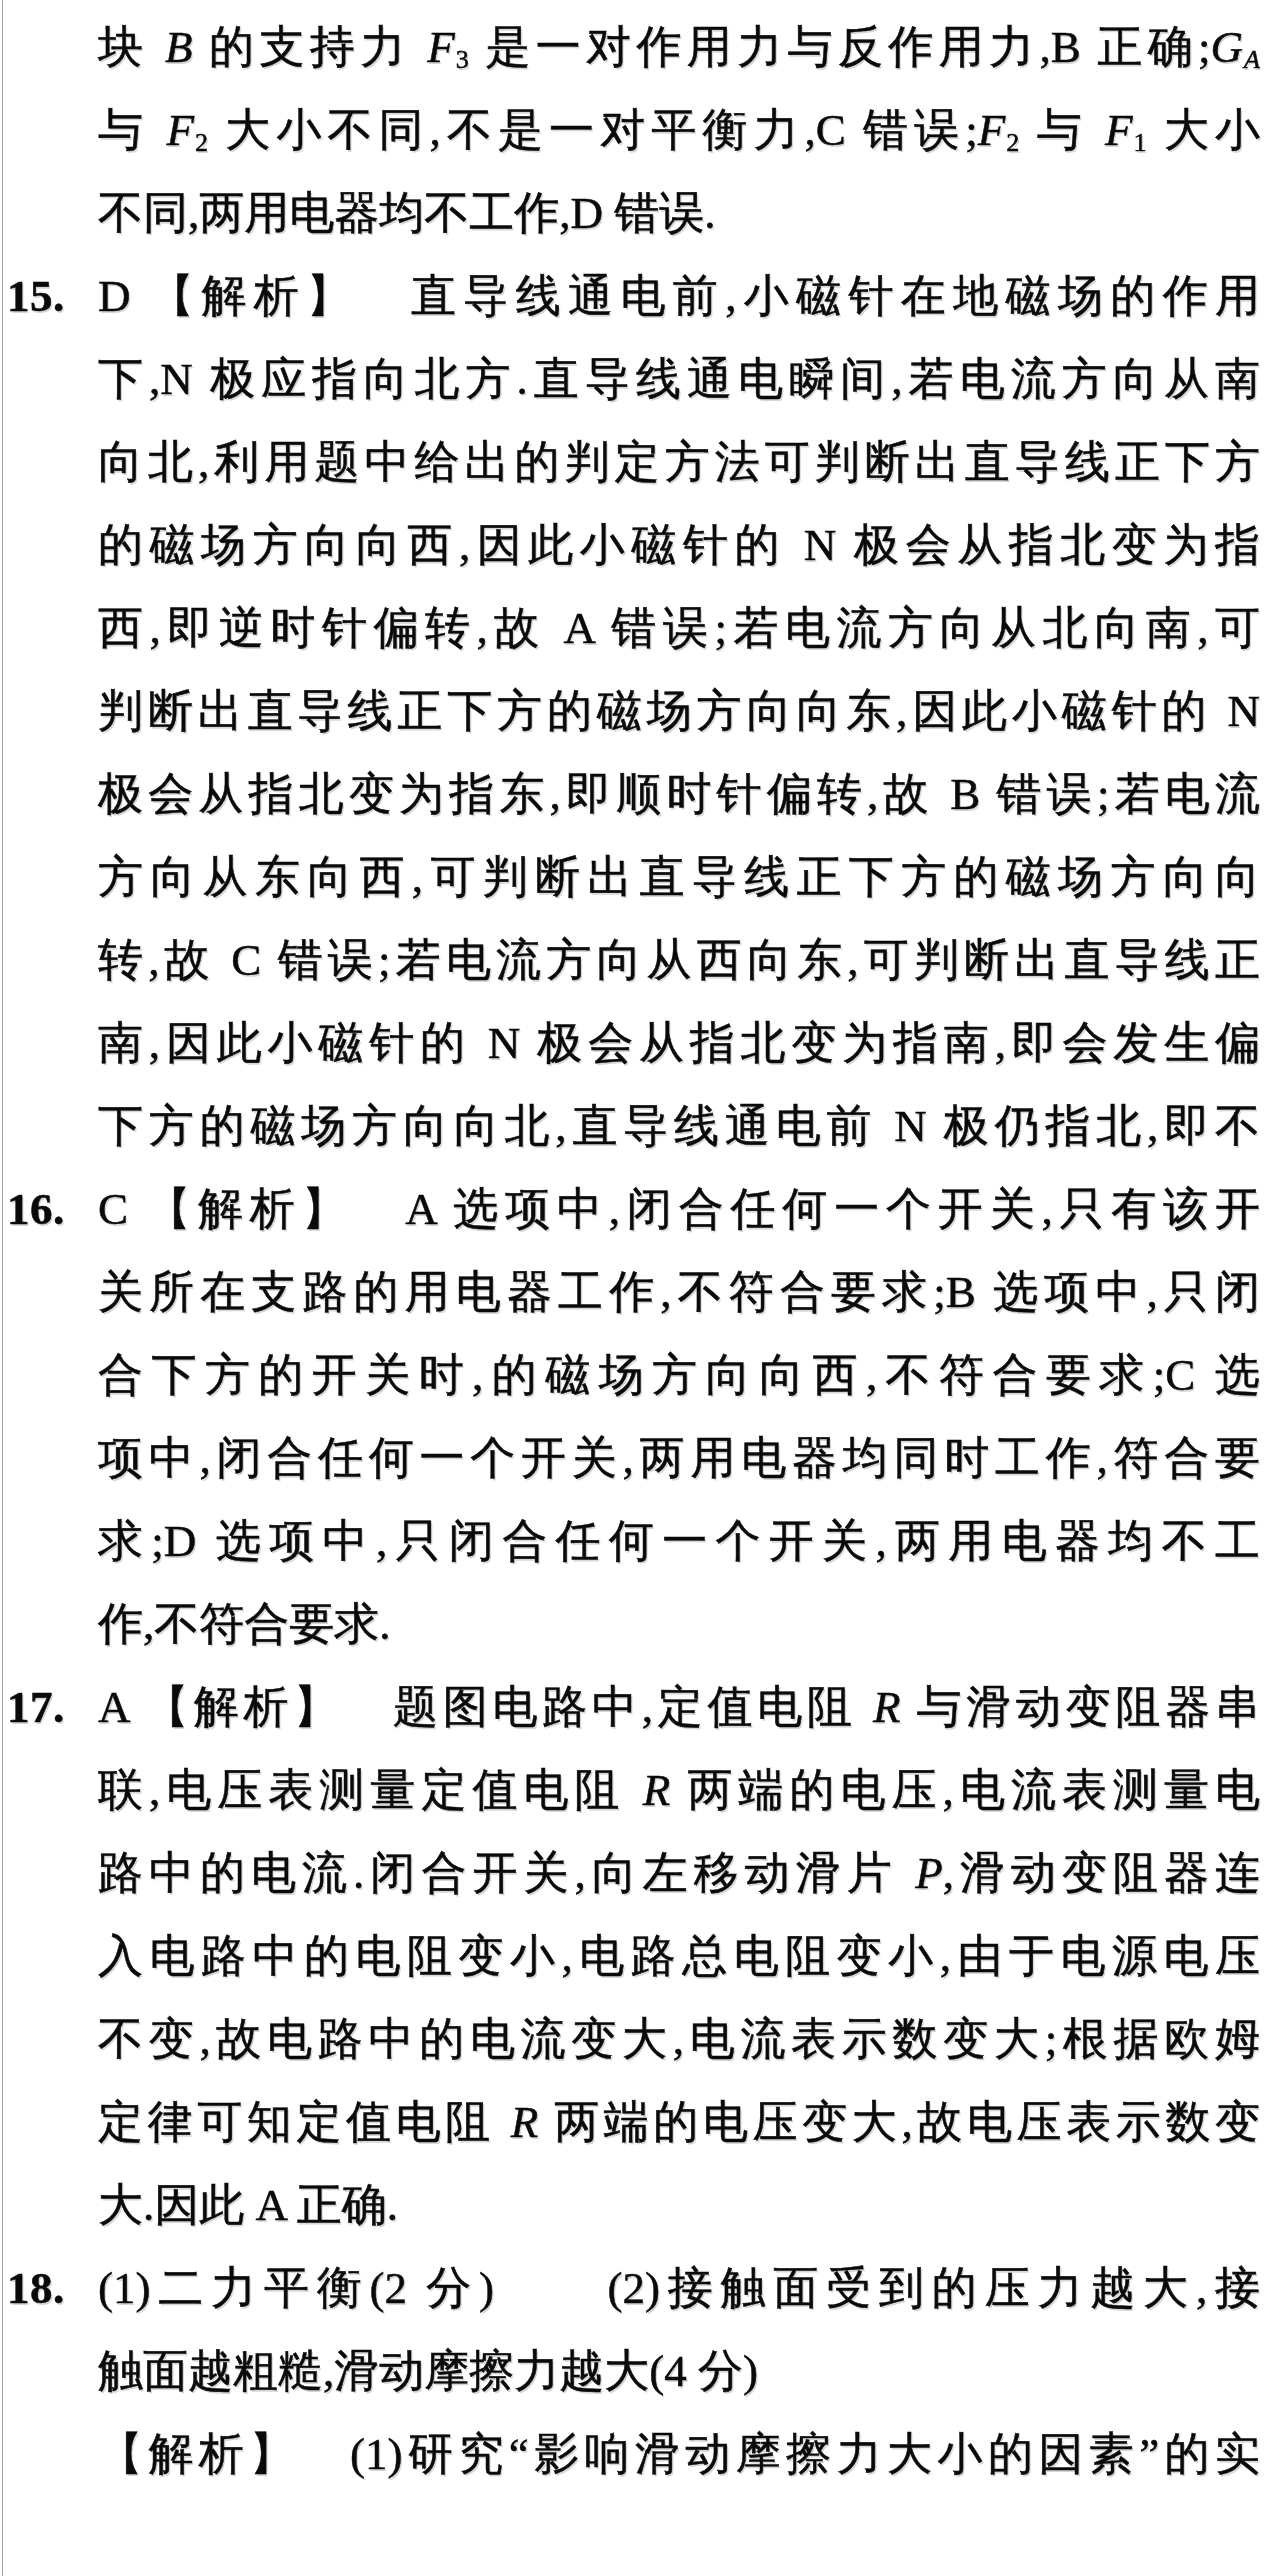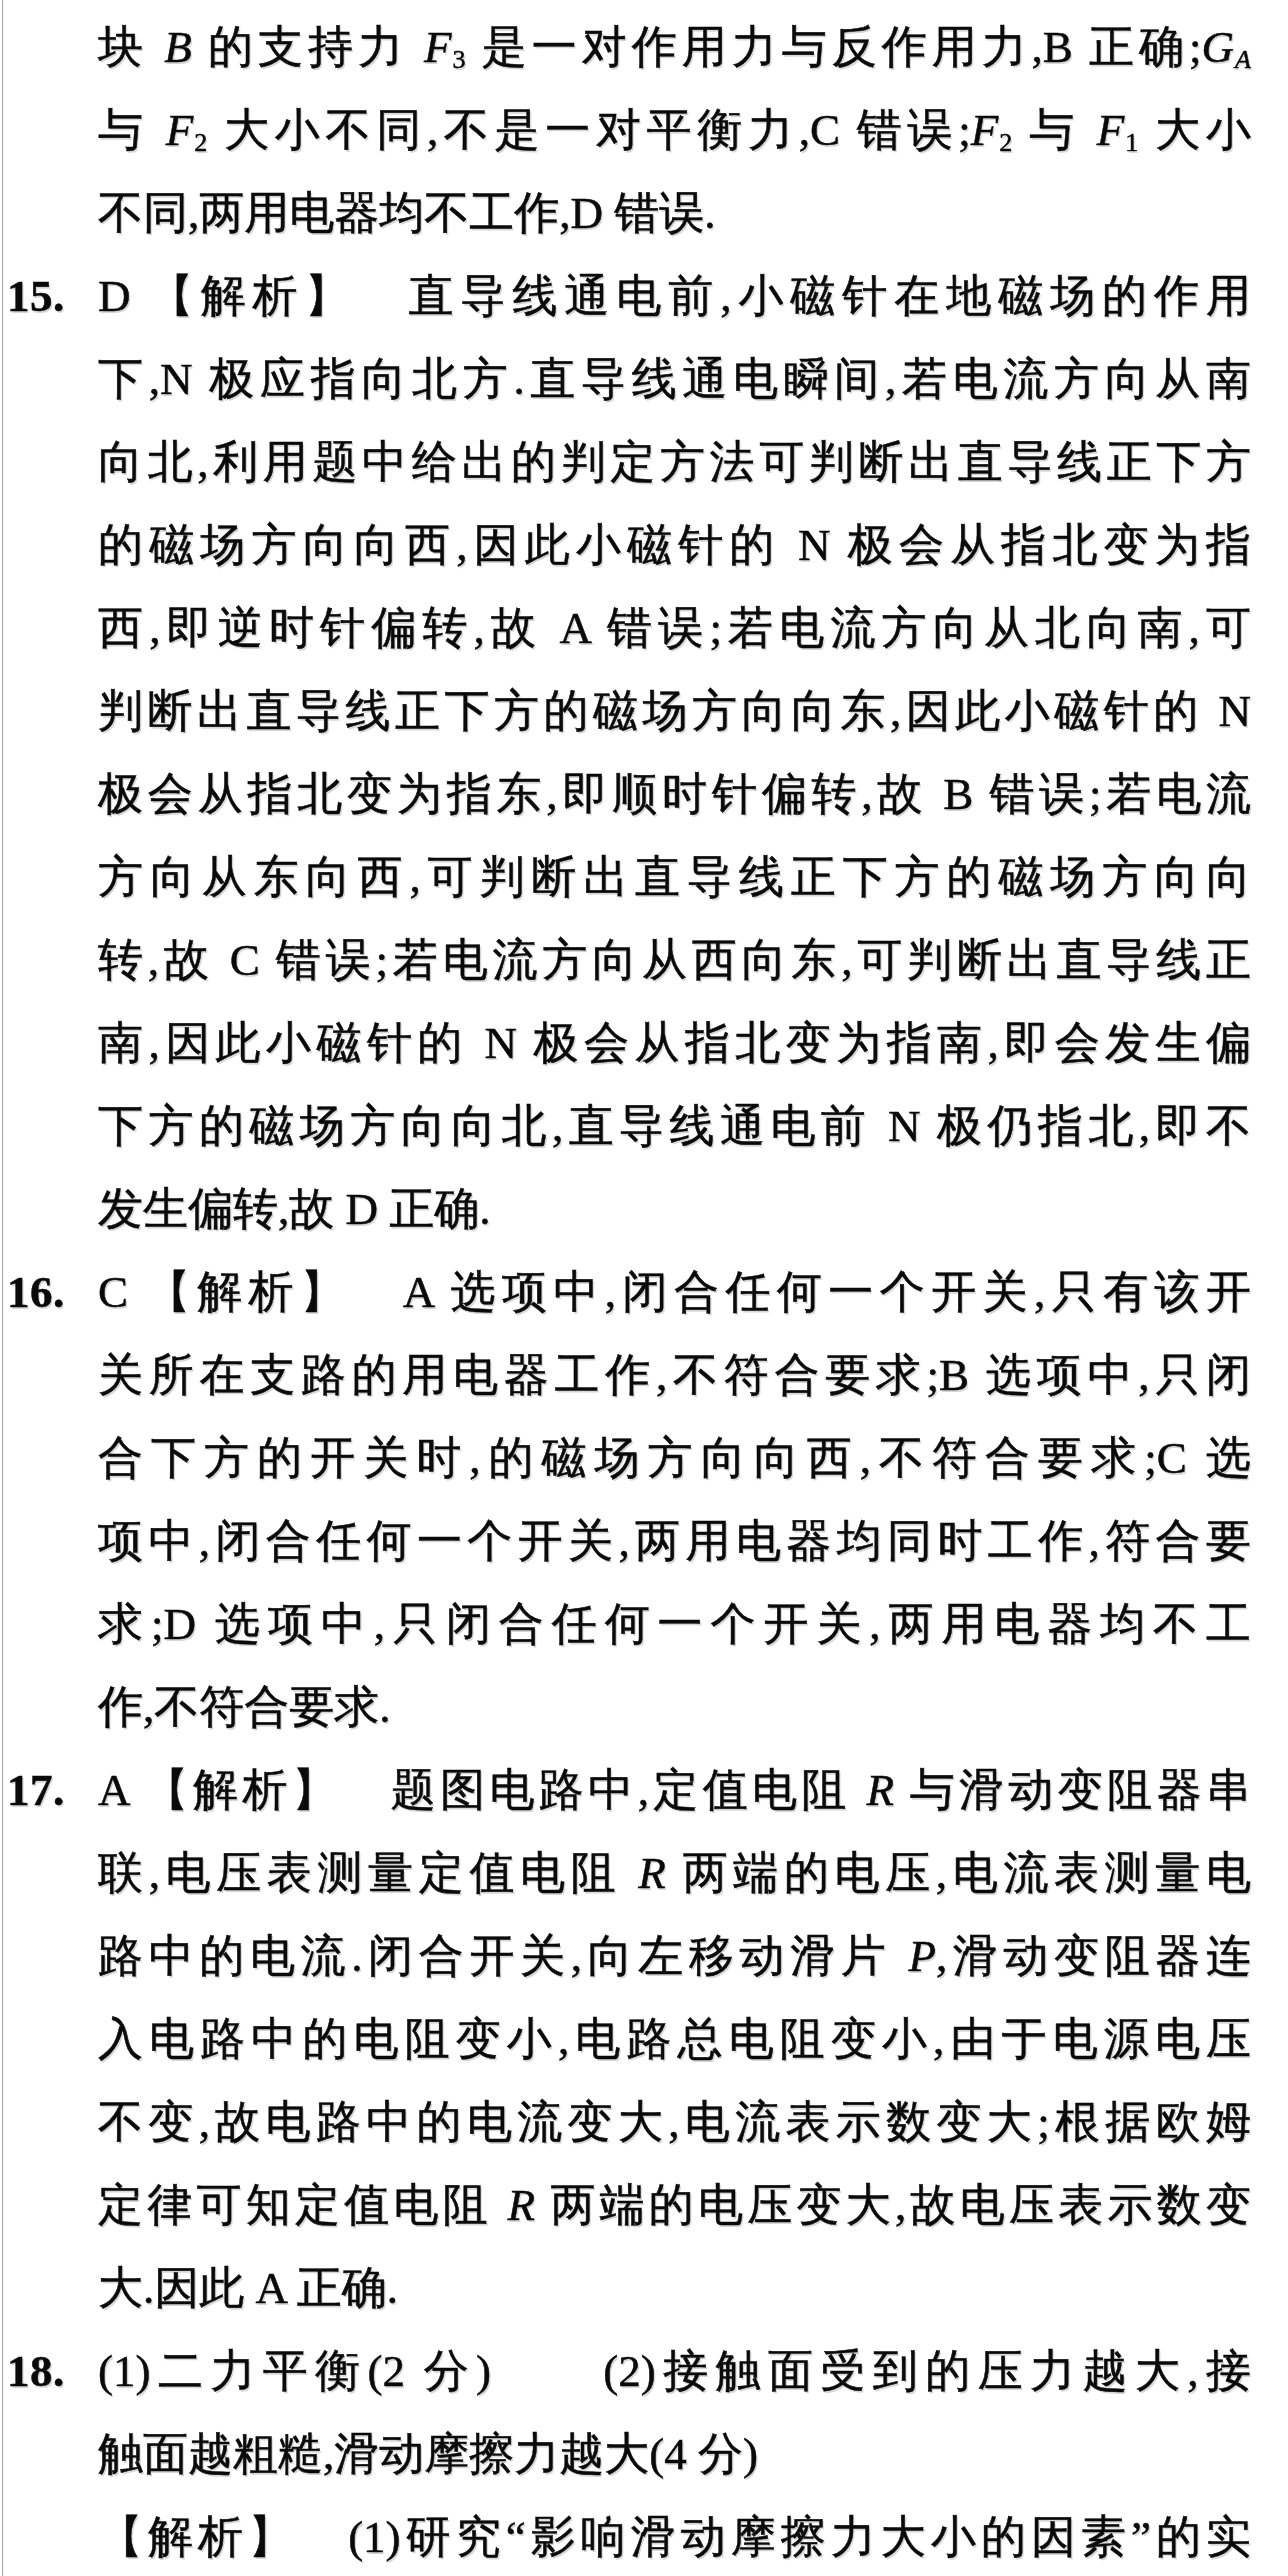--- a/index.html
+++ b/index.html
@@ -12,21 +12,21 @@
   .page{position:absolute;inset:0;}
   
   .scan-line{
     position:absolute;left:1.5px;top:0;width:1.5px;height:3411px;
     background:var(--artifact);opacity:.8;
   }
   .doc{position:absolute;left:0;right:0;top:6.2px;}
   .line{
     position:relative;height:83px;line-height:83px;
     font-size:45px;
-    padding-left:98px;padding-right:37px;
+    padding-left:98px;padding-right:28px;
     text-align:justify;text-align-last:justify;
     -webkit-text-stroke:0.5px var(--ink);
     text-shadow:1.5px 2.1px 0 rgba(0,0,0,0.16);
     white-space:normal;overflow:visible;
   }
   .line.short{text-align:left;text-align-last:left;}
   .num{
     position:absolute;left:7px;top:0;
     font-weight:700;letter-spacing:0.5px;
   }
@@ -47,21 +47,20 @@
       <div class="line">下,N 极应指向北方.直导线通电瞬间,若电流方向从南</div>
       <div class="line">向北,利用题中给出的判定方法可判断出直导线正下方</div>
       <div class="line">的磁场方向向西,因此小磁针的 N 极会从指北变为指</div>
       <div class="line">西,即逆时针偏转,故 A 错误;若电流方向从北向南,可</div>
       <div class="line">判断出直导线正下方的磁场方向向东,因此小磁针的 N</div>
       <div class="line">极会从指北变为指东,即顺时针偏转,故 B 错误;若电流</div>
       <div class="line">方向从东向西,可判断出直导线正下方的磁场方向向</div>
       <div class="line">转,故 C 错误;若电流方向从西向东,可判断出直导线正</div>
       <div class="line">南,因此小磁针的 N 极会从指北变为指南,即会发生偏</div>
       <div class="line">下方的磁场方向向北,直导线通电前 N 极仍指北,即不</div>
-      <div class="line short">发生偏转,故 D 正确.</div>
       <div class="line"><span class="num">16.</span>C <span><span class="hx">【解析】</span></span>　A 选项中,闭合任何一个开关,只有该开</div>
       <div class="line">关所在支路的用电器工作,不符合要求;B 选项中,只闭</div>
       <div class="line">合下方的开关时,的磁场方向向西,不符合要求;C 选</div>
       <div class="line">项中,闭合任何一个开关,两用电器均同时工作,符合要</div>
       <div class="line">求;D 选项中,只闭合任何一个开关,两用电器均不工</div>
       <div class="line short">作,不符合要求.</div>
       <div class="line"><span class="num">17.</span>A <span><span class="hx">【解析】</span></span>　题图电路中,定值电阻 <span><i>R</i></span> 与滑动变阻器串</div>
       <div class="line">联,电压表测量定值电阻 <span><i>R</i></span> 两端的电压,电流表测量电</div>
       <div class="line">路中的电流.闭合开关,向左移动滑片 <span><i>P</i></span>,滑动变阻器连</div>
       <div class="line">入电路中的电阻变小,电路总电阻变小,由于电源电压</div>

